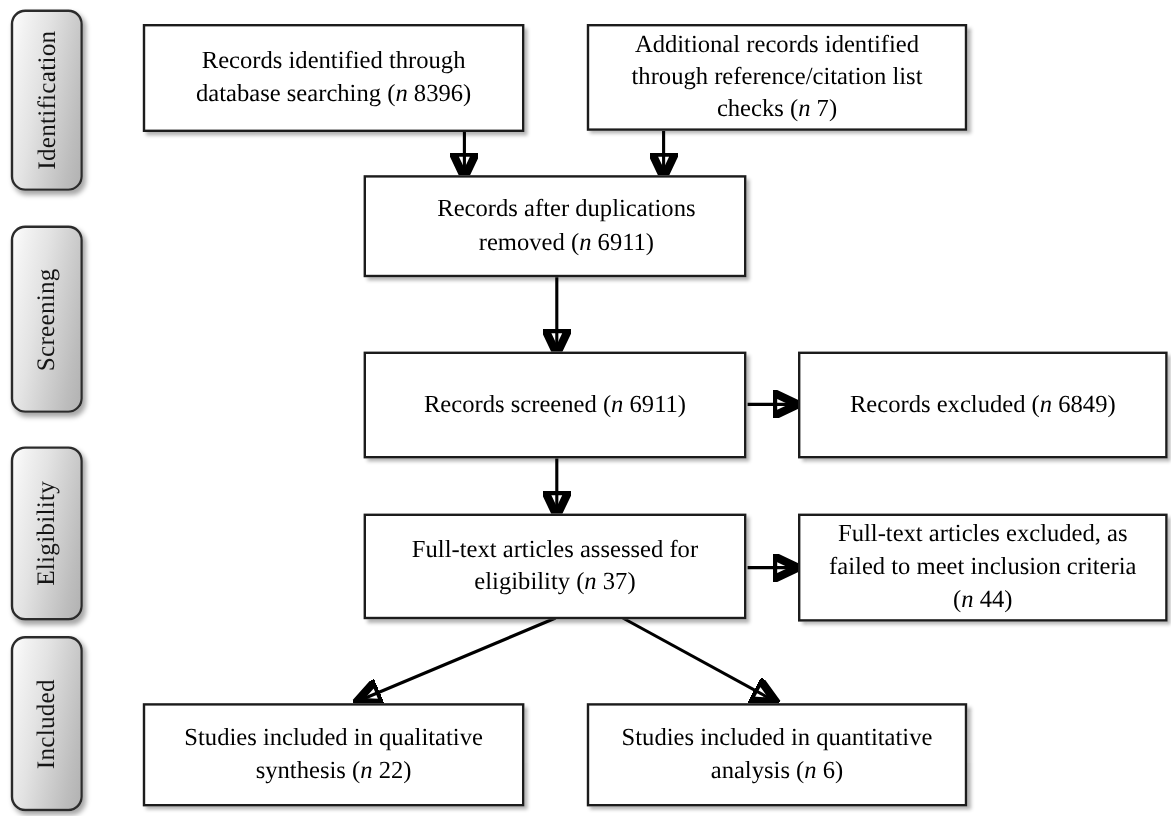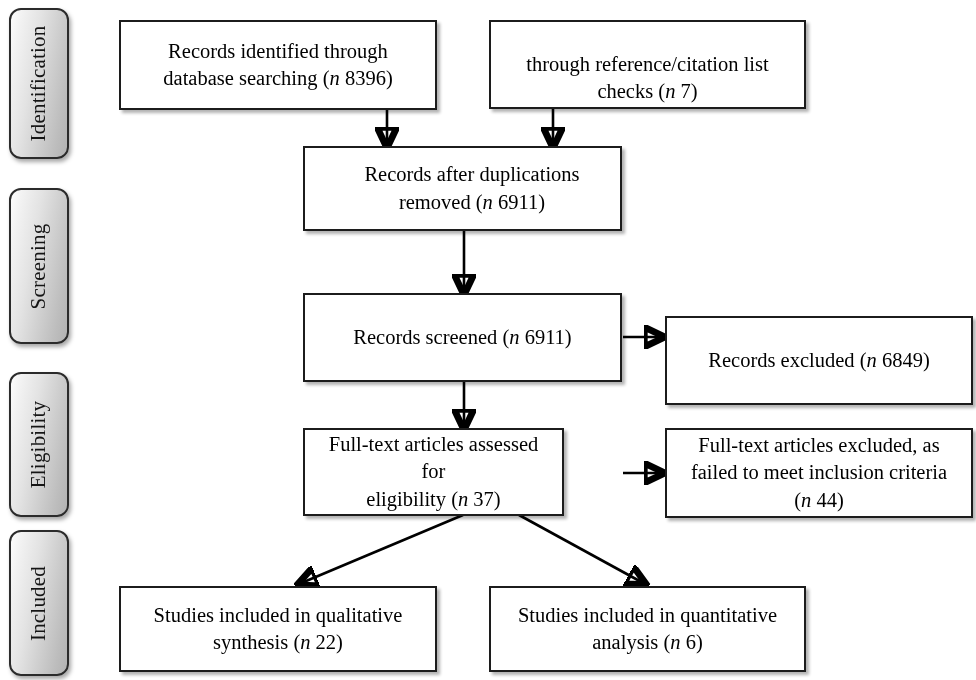--- a/index.html
+++ b/index.html
@@ -98,46 +98,46 @@
 
   <div class="flow-box" style="left:119px;top:20px;width:318px;height:90px;">
     <div class="box-text">
       <span>Records identified through</span><br>
       <span>database searching (</span><i>n</i><span> 8396)</span>
     </div>
   </div>
 
   <div class="flow-box" style="left:489px;top:20px;width:317px;height:89px;">
     <div class="box-text">
-      <br>
+      <span>Additional records identified</span><br>
       <span>through reference/citation list</span><br>
       <span>checks (</span><i>n</i><span> 7)</span>
     </div>
   </div>
 
   <div class="flow-box" style="left:303px;top:146px;width:319px;height:85px;padding-left:29px;">
     <div class="box-text">
       <span>Records after duplications</span><br>
       <span>removed (</span><i>n</i><span> 6911)</span>
     </div>
   </div>
 
   <div class="flow-box" style="left:303px;top:293px;width:319px;height:89px;font-family:Liberation Serif, serif;">
     <div class="box-text">
       <span>Records screened  (</span><i>n</i><span> 6911)</span>
     </div>
   </div>
 
-  <div class="flow-box" style="left:665px;top:293px;width:308px;height:89px;margin-top:23px;">
+  <div class="flow-box" style="left:665px;top:293px;width:308px;height:89px;">
     <div class="box-text">
       <span>Records excluded (</span><i>n</i><span> 6849)</span>
     </div>
   </div>
 
-  <div class="flow-box" style="left:303px;top:428px;width:261px;height:88px;">
+  <div class="flow-box" style="left:303px;top:428px;width:319px;height:88px;">
     <div class="box-text">
       <span>Full-text articles assessed for</span><br>
       <span>eligibility (</span><i>n</i><span> 37)</span>
     </div>
   </div>
 
   <div class="flow-box" style="left:665px;top:428px;width:308px;height:90px;">
     <div class="box-text">
       <span>Full-text articles excluded, as</span><br>
       <span>failed to meet inclusion criteria</span><br>

